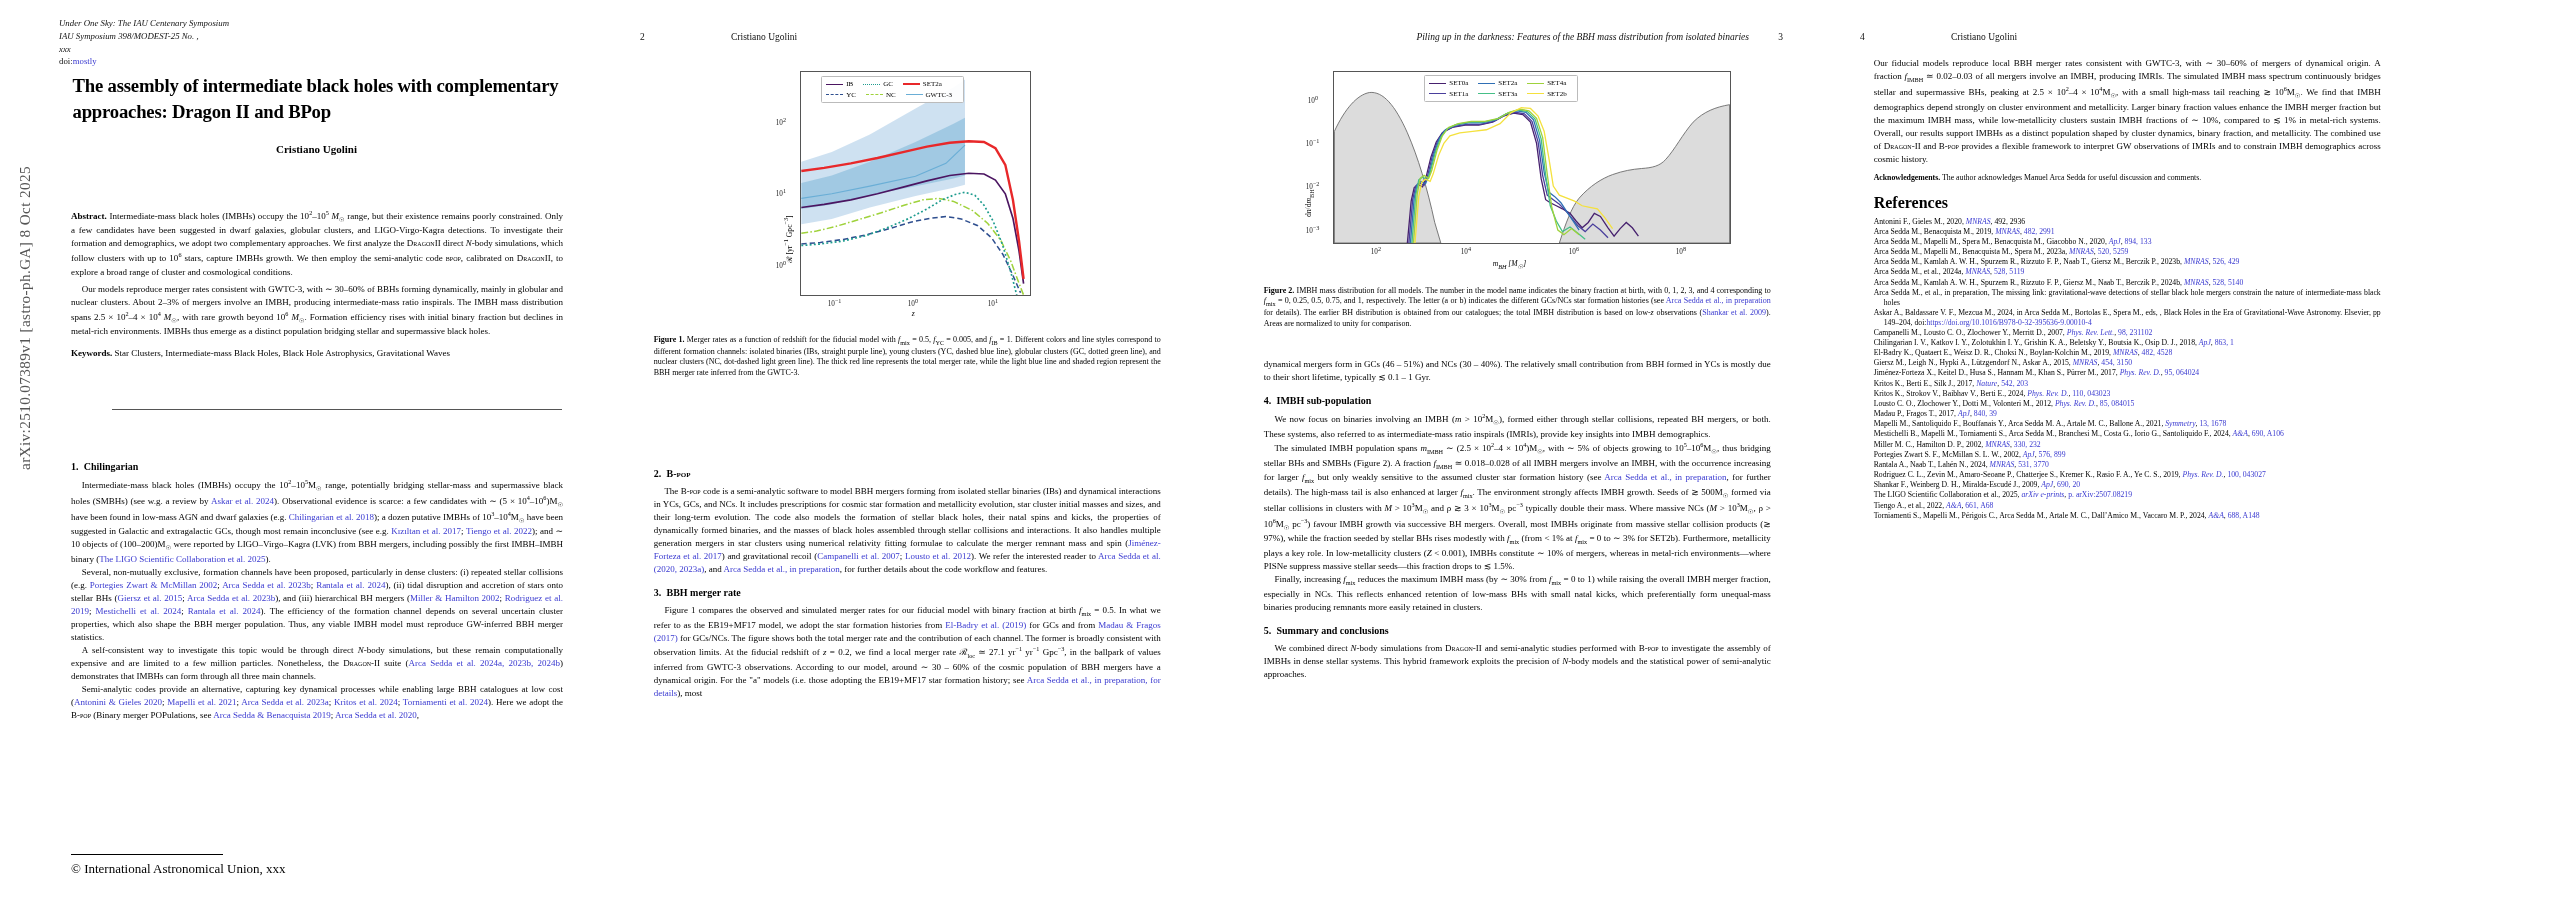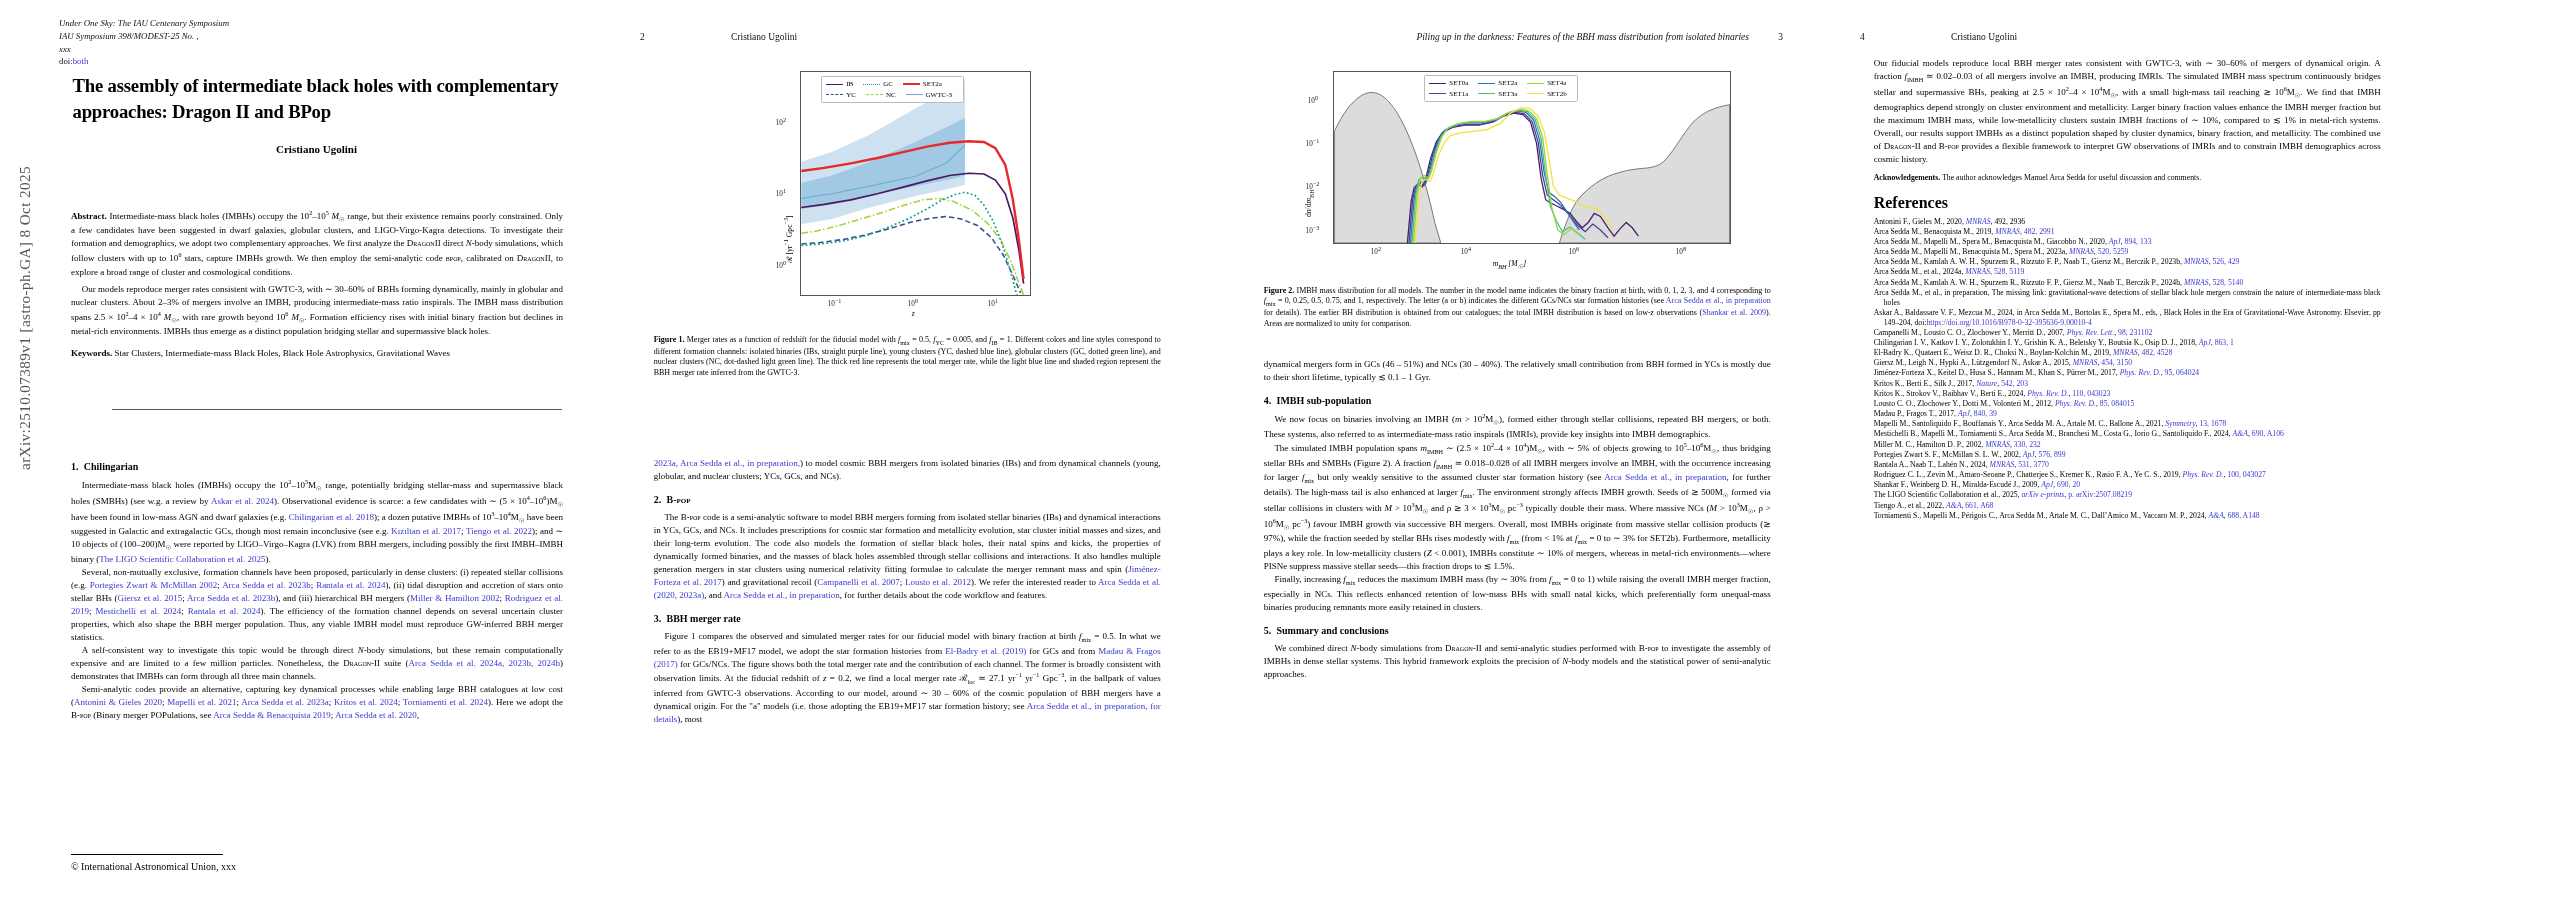--- a/index.html
+++ b/index.html
@@ -56,21 +56,21 @@
   .sec{font-size:10px;font-weight:bold;margin:10px 0 3.8px 0;text-indent:0;}
   .sec .num{margin-right:5.3px;}
   .sc{font-variant:small-caps;}
   .lk{color:#3a3ad0;}
   .ital{font-style:italic;}
   sub{font-size:6.2px;}
   sup{font-size:6.2px;}
 
   .col1body{position:absolute;top:450px;left:29px;width:492px;}
   .footrule{position:absolute;top:854px;left:29px;width:152px;height:0.8px;background:#000;}
-  .copyline{position:absolute;top:861px;left:29px;font-size:10px;}
+  .copyline{position:absolute;top:861px;left:29px;font-size:13px;}
 
   .colbody{position:absolute;left:13.7px;width:507px;}
 
   
   .figbox{position:absolute;}
   .figcap{font-size:8px;line-height:1.33;text-align:justify;}
   .figcap b{font-weight:bold;}
 
   
   .chart{position:relative;background:#fff;}
@@ -99,21 +99,21 @@
 <div class="sheet">
 
   <div class="arxiv-stamp">arXiv:2510.07389v1  [astro-ph.GA]  8 Oct 2025</div>
 
   <div class="page p1">
 
     <div class="meta">
       <span class="ln">Under One Sky: The IAU Centenary Symposium</span>
       <span class="ln">IAU Symposium 398/MODEST-25 No. ,</span>
       <span class="ln">xxx</span>
-      <span class="ln doi"><span>doi:</span><a href="#">both</a></span>
+      <span class="ln doi"><span>doi:</span><a href="#">mostly</a></span>
     </div>
 
     <div class="title">The assembly of intermediate black holes with complementary approaches: Dragon II and BPop</div>
     <div class="author">Cristiano Ugolini</div>
 
     <div class="abs">
       <p class="first"><b>Abstract.</b> Intermediate-mass black holes (IMBHs) occupy the 10<sup>2</sup>–10<sup>5</sup> <i>M</i><sub>☉</sub> range, but their existence remains poorly constrained. Only a few candidates have been suggested in dwarf galaxies, globular clusters, and LIGO-Virgo-Kagra detections. To investigate their formation and demographics, we adopt two complementary approaches. We first analyze the <span class="sc">Dragon</span><span class="sc">II</span> direct <i>N</i>-body simulations, which follow clusters with up to 10<sup>6</sup> stars, capture IMBHs growth. We then employ the semi-analytic code <span class="sc">bpop</span>, calibrated on <span class="sc">Dragon</span><span class="sc">II</span>, to explore a broad range of cluster and cosmological conditions.</p>
       <p>Our models reproduce merger rates consistent with GWTC-3, with ∼ 30–60% of BBHs forming dynamically, mainly in globular and nuclear clusters. About 2–3% of mergers involve an IMBH, producing intermediate-mass ratio inspirals. The IMBH mass distribution spans 2.5 × 10<sup>2</sup>–4 × 10<sup>4</sup> <i>M</i><sub>☉</sub>, with rare growth beyond 10<sup>6</sup> <i>M</i><sub>☉</sub>. Formation efficiency rises with initial binary fraction but declines in metal-rich environments. IMBHs thus emerge as a distinct population bridging stellar and supermassive black holes.</p>
     </div>
 
@@ -207,21 +207,20 @@
         <div class="ticklab" style="left:334px;top:240px;">10<sup>1</sup></div>
         <div class="axlabel" style="left:258px;top:252px;">z</div>
       </div>
 
       <div class="figcap" style="margin-top:10.7px;">
         <b>Figure 1.</b> Merger rates as a function of redshift for the fiducial model with <i>f</i><sub>mix</sub> = 0.5, <i>f</i><sub>YC</sub> = 0.005, and <i>f</i><sub>IB</sub> = 1. Different colors and line styles correspond to different formation channels: isolated binaries (IBs, straight purple line), young clusters (YC, dashed blue line), globular clusters (GC, dotted green line), and nuclear clusters (NC, dot-dashed light green line). The thick red line represents the total merger rate, while the light blue line and shaded region represent the BBH merger rate inferred from the GWTC-3.
       </div>
     </div>
 
     <div class="body colbody" style="top:457px;">
-      <p class="noind"><span class="lk">2023a, Arca Sedda et al., in preparation,</span>) to model cosmic BBH mergers from isolated binaries (IBs) and from dynamical channels (young, globular, and nuclear clusters; YCs, GCs, and NCs).</p>
       <div class="sec">
         <span class="num">2.</span>B-<span class="sc">pop</span>
       </div>
       <p>The B-<span class="sc">pop</span> code is a semi-analytic software to model BBH mergers forming from isolated stellar binaries (IBs) and dynamical interactions in YCs, GCs, and NCs. It includes prescriptions for cosmic star formation and metallicity evolution, star cluster initial masses and sizes, and their long-term evolution. The code also models the formation of stellar black holes, their natal spins and kicks, the properties of dynamically formed binaries, and the masses of black holes assembled through stellar collisions and interactions. It also handles multiple generation mergers in star clusters using numerical relativity fitting formulae to calculate the merger remnant mass and spin (<span class="lk">Jiménez-Forteza et al. 2017</span>) and gravitational recoil (<span class="lk">Campanelli et al. 2007</span>; <span class="lk">Lousto et al. 2012</span>). We refer the interested reader to <span class="lk">Arca Sedda et al. (2020, 2023a)</span>, and <span class="lk">Arca Sedda et al., in preparation</span>, for further details about the code workflow and features.</p>
       <div class="sec">
         <span class="num">3.</span><span>BBH merger rate</span>
       </div>
       <p>Figure 1 compares the observed and simulated merger rates for our fiducial model with binary fraction at birth <i>f</i><sub>mix</sub> = 0.5. In what we refer to as the EB19+MF17 model, we adopt the star formation histories from <span class="lk">El-Badry et al. (2019)</span> for GCs and from <span class="lk">Madau &amp; Fragos (2017)</span> for GCs/NCs. The figure shows both the total merger rate and the contribution of each channel. The former is broadly consistent with observation limits. At the fiducial redshift of <i>z</i> = 0.2, we find a local merger rate ℛ<sub>loc</sub> ≃ 27.1 yr<sup>−1</sup> yr<sup>−1</sup> Gpc<sup>−3</sup>, in the ballpark of values inferred from GWTC-3 observations. According to our model, around ∼ 30 – 60% of the cosmic population of BBH mergers have a dynamical origin. For the "a" models (i.e. those adopting the EB19+MF17 star formation history; see <span class="lk">Arca Sedda et al., in preparation, for details</span>), most</p>
     </div>
   </div>

